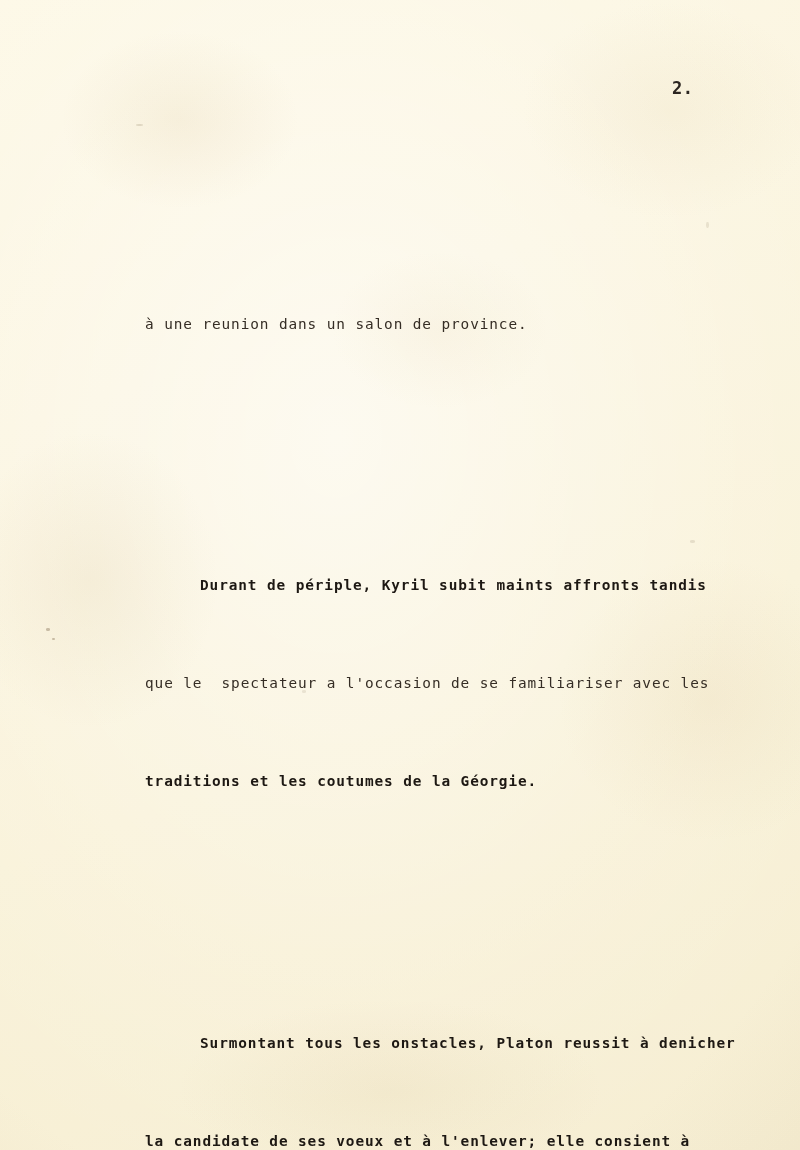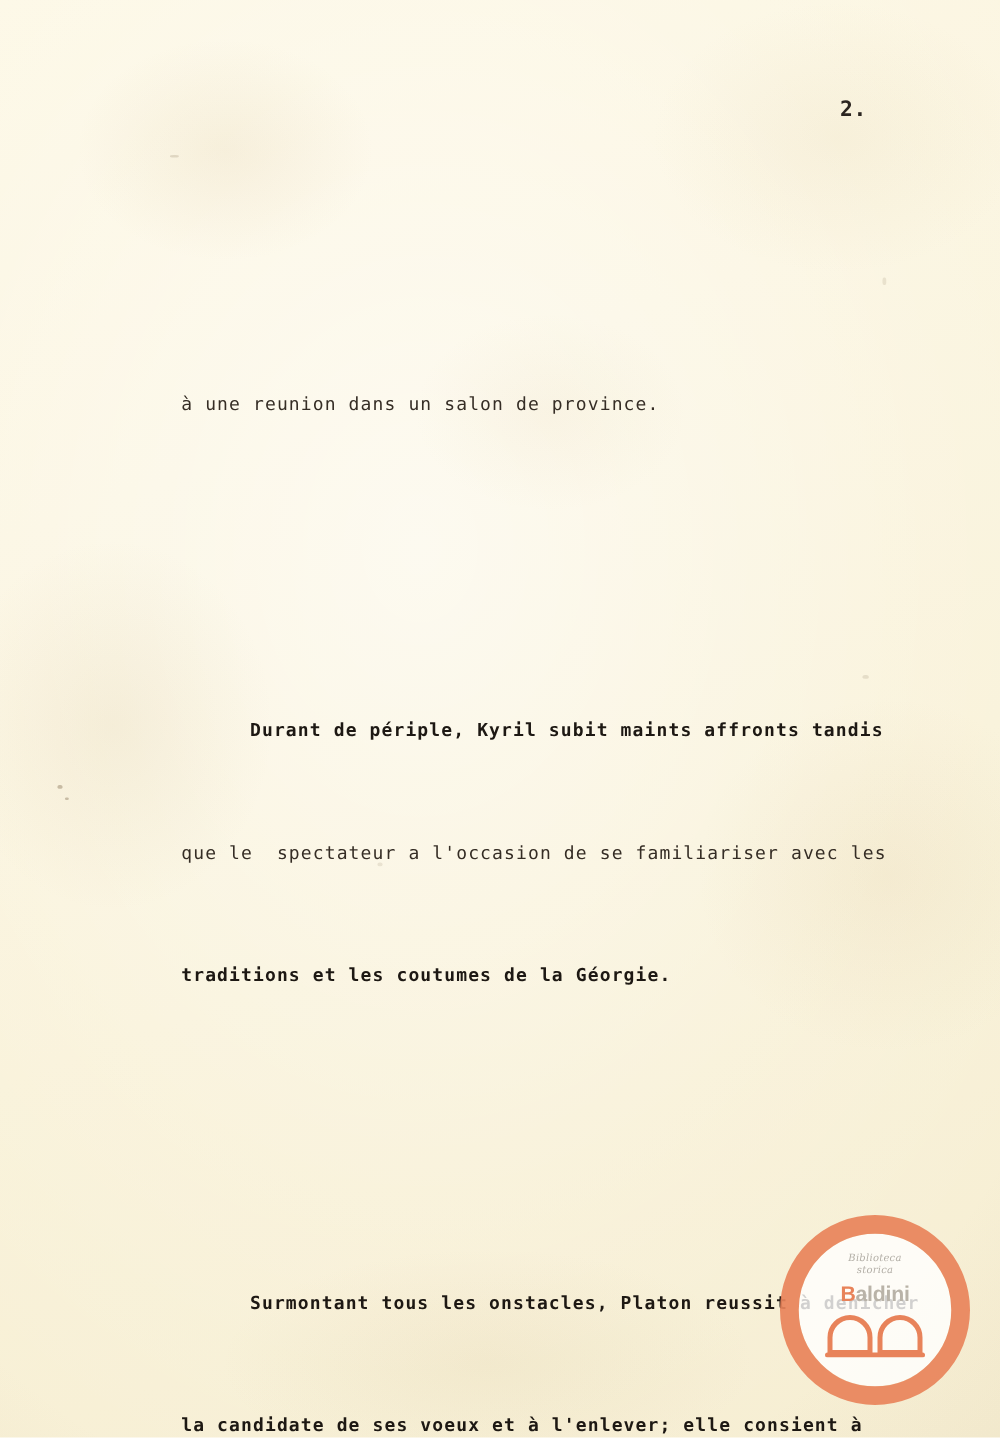--- a/index.html
+++ b/index.html
@@ -187,28 +187,14 @@
     
 
     
 
     
 
     
 
   </div>
 
-  <div id="baldini-stamp">
-    <div class="disc"></div>
-    <div class="ring"></div>
-    <div class="script">
-      <div>Biblioteca</div>
-      <div>storica</div>
-    </div>
-    <div class="wordmark"><span class="b">B</span><span>aldini</span></div>
-    <svg class="book" viewBox="0 0 84 34">
-      <path d="M4 32 H80" stroke="#e8835a" stroke-width="4" fill="none" stroke-linecap="round"></path>
-      <path d="M6 30 V18 A16 16 0 0 1 38 18 V30 Z" fill="none" stroke="#e8835a" stroke-width="4" stroke-linejoin="round"></path>
-      <path d="M46 30 V18 A16 16 0 0 1 78 18 V30 Z" fill="none" stroke="#e8835a" stroke-width="4" stroke-linejoin="round"></path>
-    </svg>
-  </div>
 
 </div>
 
 </body></html>

